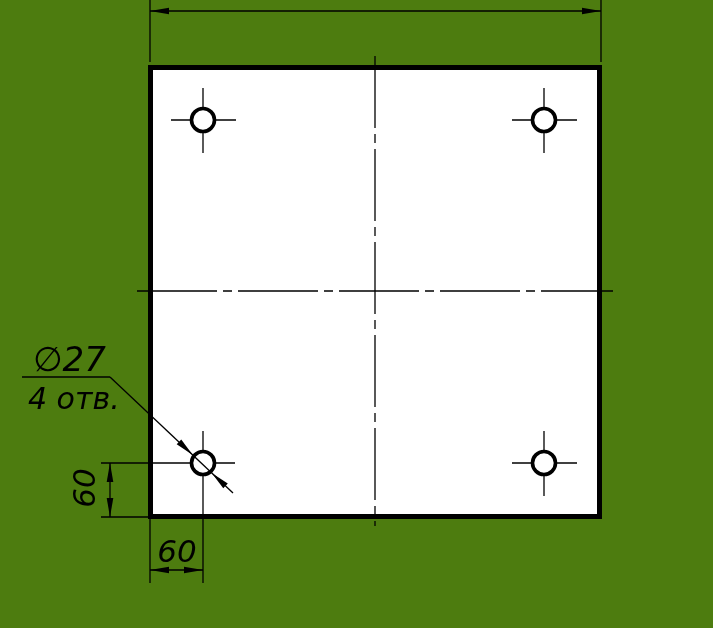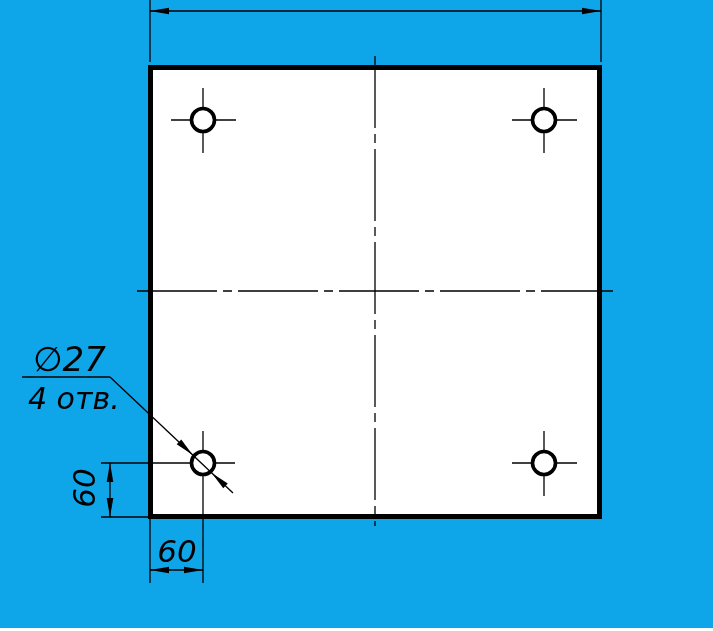--- a/index.html
+++ b/index.html
@@ -4,21 +4,21 @@
 <style>
   html, body {
     margin: 0;
     padding: 0;
     background: #ffffff;
   }
   .page {
     position: relative;
     width: 713px;
     height: 628px;
-    background: #0ea5e9;
+    background: #4d7c0f;
     overflow: hidden;
     font-family: "DejaVu Sans", sans-serif;
   }
   svg {
     display: block;
   }
   .thin {
     stroke: #000000;
     stroke-width: 1.3;
     fill: none;

